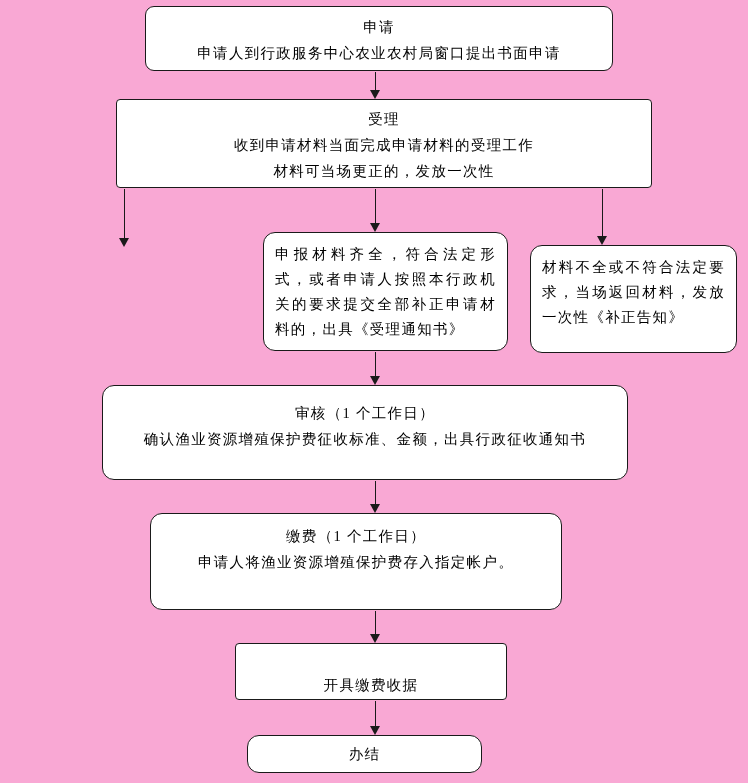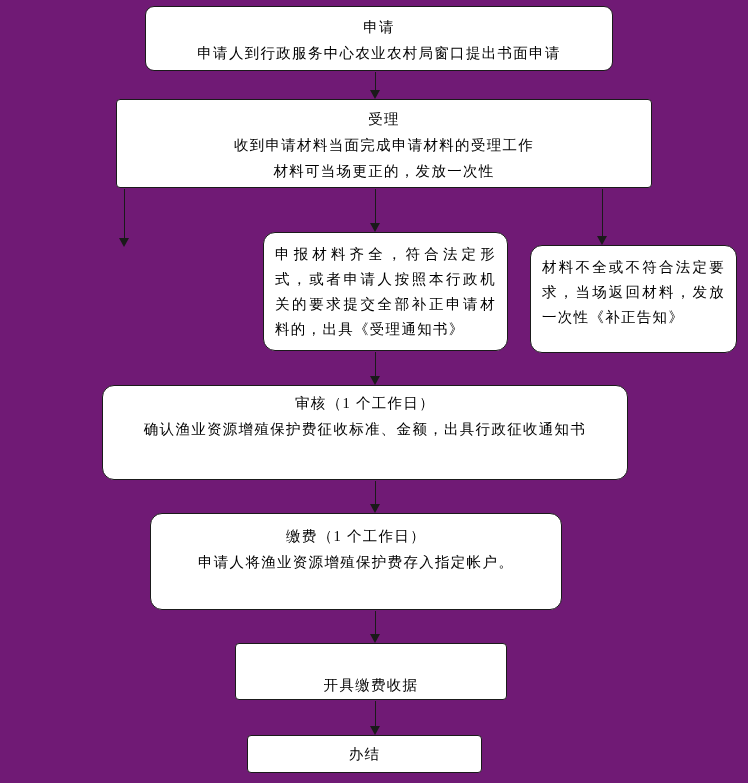--- a/index.html
+++ b/index.html
@@ -1,19 +1,19 @@
 <!DOCTYPE html>
 <html><head>
 <meta charset="utf-8">
 <style>
   html,body{margin:0;padding:0;background:#ffffff;}
   #canvas{
     position:relative;
     width:748px;height:783px;
-    background:#701a75;
+    background:#f9a8d4;
     font-family:"Liberation Serif","DejaVu Serif",serif;
     color:#000000;
     overflow:hidden;
   }
   .node{
     position:absolute;
     box-sizing:border-box;
     border:1px solid #1a1a1a;
     border-radius:4px;
     background:#ffffff;
@@ -82,21 +82,21 @@
 
   <div class="node body-just pad" style="left:530px;top:245px;width:207px;height:108px;border-radius:12px;">
     <div>材料不全或不符合法定要求，当场返回材料，发放一次性《补正告知》</div>
   </div>
 
   <div class="arrow" style="left:369px;top:352px;height:33px;">
     <span class="shaft"></span>
     <span class="head"></span>
   </div>
 
-  <div class="node center" style="left:102px;top:385px;width:526px;height:95px;padding-top:4px;border-radius:12px;">
+  <div class="node center" style="left:102px;top:385px;width:526px;height:95px;padding-top:14px;border-radius:12px;">
     <div>审核（1 个工作日）</div>
     <div>确认渔业资源增殖保护费征收标准、金额，出具行政征收通知书</div>
   </div>
 
   <div class="arrow" style="left:369px;top:481px;height:32px;">
     <span class="shaft"></span>
     <span class="head"></span>
   </div>
 
   <div class="node center" style="left:150px;top:513px;width:412px;height:97px;padding-top:9px;border-radius:12px;">
@@ -111,17 +111,17 @@
 
   <div class="node center" style="left:235px;top:643px;width:272px;height:57px;padding-top:28px;">
     <div>开具缴费收据</div>
   </div>
 
   <div class="arrow" style="left:369px;top:701px;height:34px;">
     <span class="shaft"></span>
     <span class="head"></span>
   </div>
 
-  <div class="node center" style="left:247px;top:735px;width:235px;height:38px;padding-top:6px;line-height:24px;border-radius:4px;">
+  <div class="node center" style="left:247px;top:735px;width:235px;height:38px;padding-top:6px;line-height:24px;border-radius:12px;">
     <div>办结</div>
   </div>
 
 </div>
 
 </body></html>

